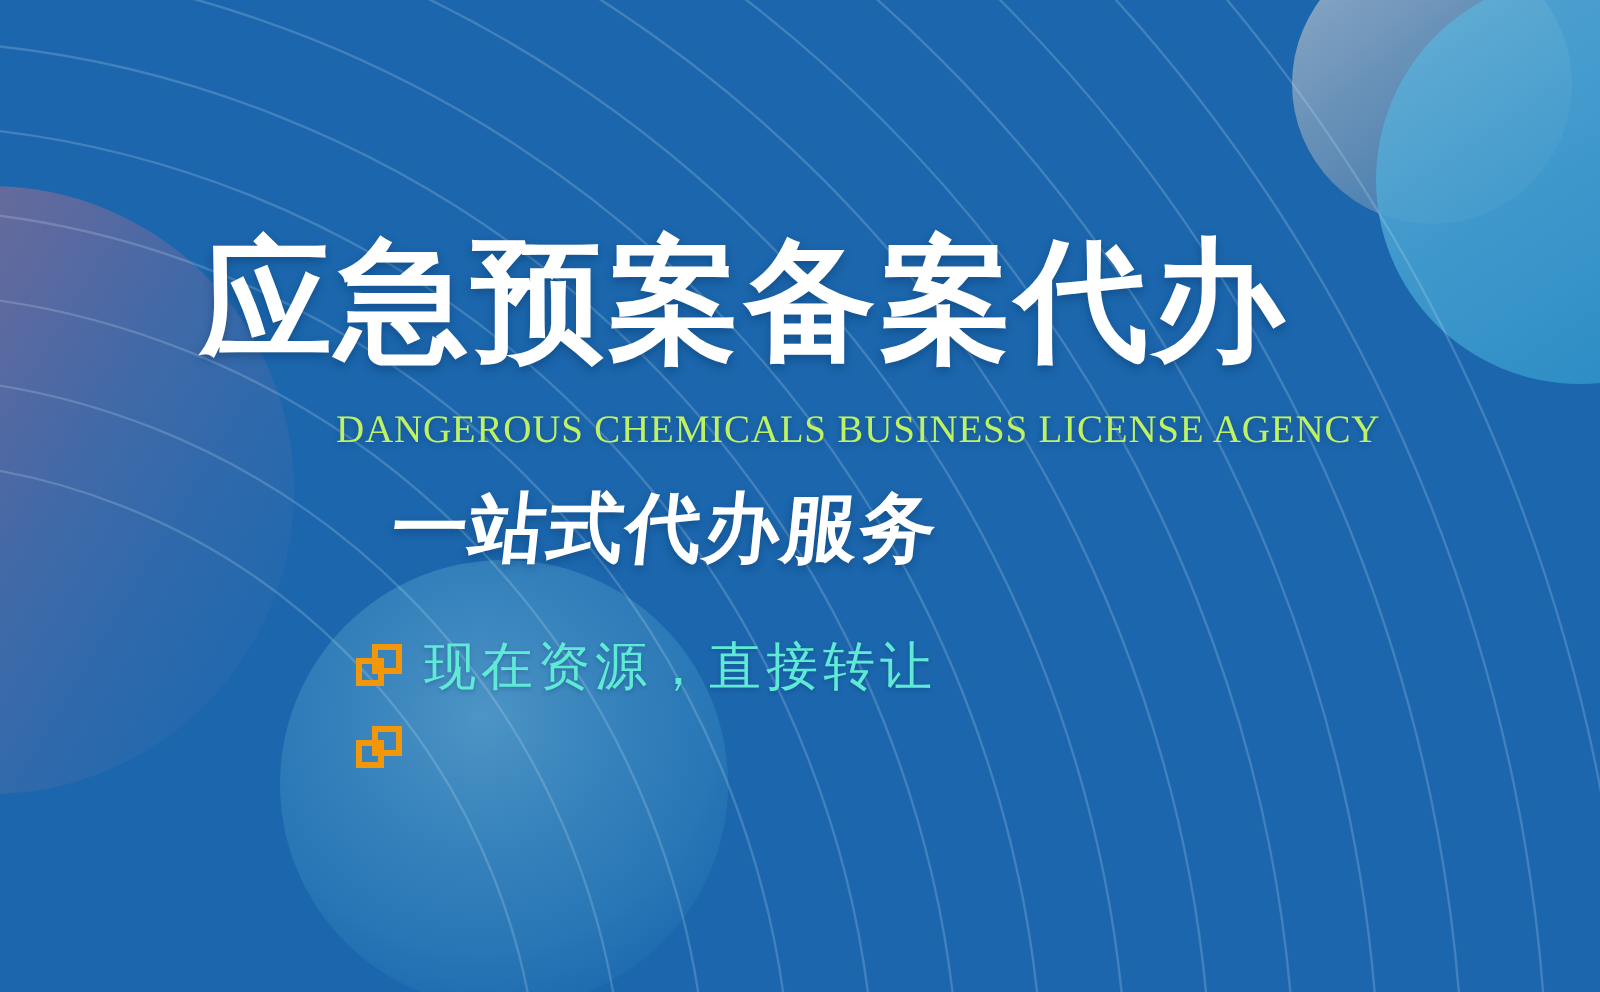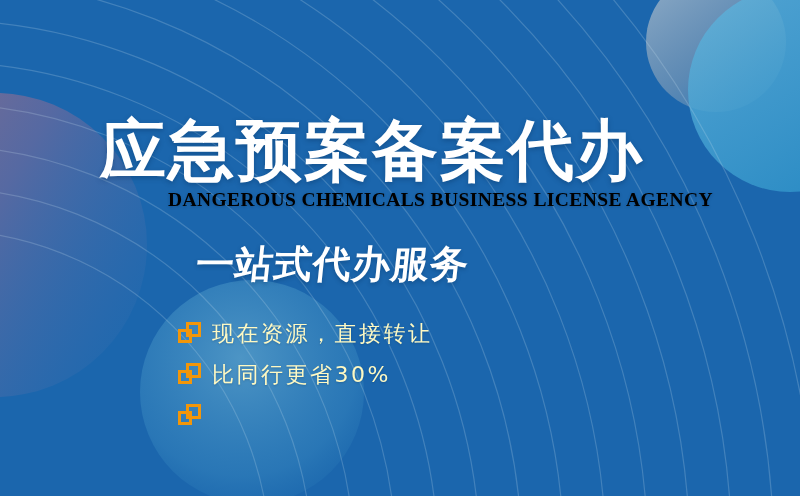--- a/index.html
+++ b/index.html
@@ -43,27 +43,27 @@
     line-height: 1;
     letter-spacing: 2px;
     color: #ffffff;
     white-space: nowrap;
     text-shadow: 0 2px 5px rgba(4,40,80,0.35);
   }
 
   .sub-en {
     position: absolute;
     left: 168px;
-    top: 190px;
+    top: 206px;
     font-family: "Liberation Serif", "DejaVu Serif", serif;
-    font-weight: 700;
+    font-weight: 400;
     font-size: 19.5px;
     line-height: 1;
     letter-spacing: 0.4px;
-    color: #000000;
+    color: #bef264;
     white-space: nowrap;
     text-shadow: 0 1px 3px rgba(4,40,80,0.3);
   }
 
   .sub-cn {
     position: absolute;
     left: 196px;
     top: 245px;
     font-family: "DejaVu Sans", "Liberation Sans", sans-serif;
     font-weight: 700;
@@ -108,24 +108,24 @@
     left: 8px;
     top: 0px;
     width: 15px;
     height: 15px;
     border: 3px solid #f2960a;
     box-sizing: border-box;
     background: transparent;
   }
   .bullet-text {
     font-family: "DejaVu Sans", "Liberation Sans", sans-serif;
-    font-size: 22px;
+    font-size: 26px;
     line-height: 1;
     letter-spacing: 2.5px;
-    color: #fef9c3;
+    color: #5eead4;
     white-space: nowrap;
     text-shadow: 0 1px 2px rgba(4,40,80,0.25);
   }
 </style>
 </head>
 <body>
 
 <div id="banner">
 
   <svg class="bg-layer" viewBox="0 0 800 496" width="800" height="496" xmlns="http://www.w3.org/2000/svg">
@@ -196,27 +196,20 @@
     <div class="bullets">
 
       <div class="bullet-row">
         <span class="bullet-icon">
           <span class="sq-small"></span>
           <span class="sq-big"></span>
         </span>
         <span class="bullet-text">现在资源，直接转让</span>
       </div>
 
-      <div class="bullet-row">
-        <span class="bullet-icon">
-          <span class="sq-small"></span>
-          <span class="sq-big"></span>
-        </span>
-        <span class="bullet-text">比同行更省30%</span>
-      </div>
 
       <div class="bullet-row">
         <span class="bullet-icon">
           <span class="sq-small"></span>
           <span class="sq-big"></span>
         </span>
       </div>
 
     </div>
   </div>

